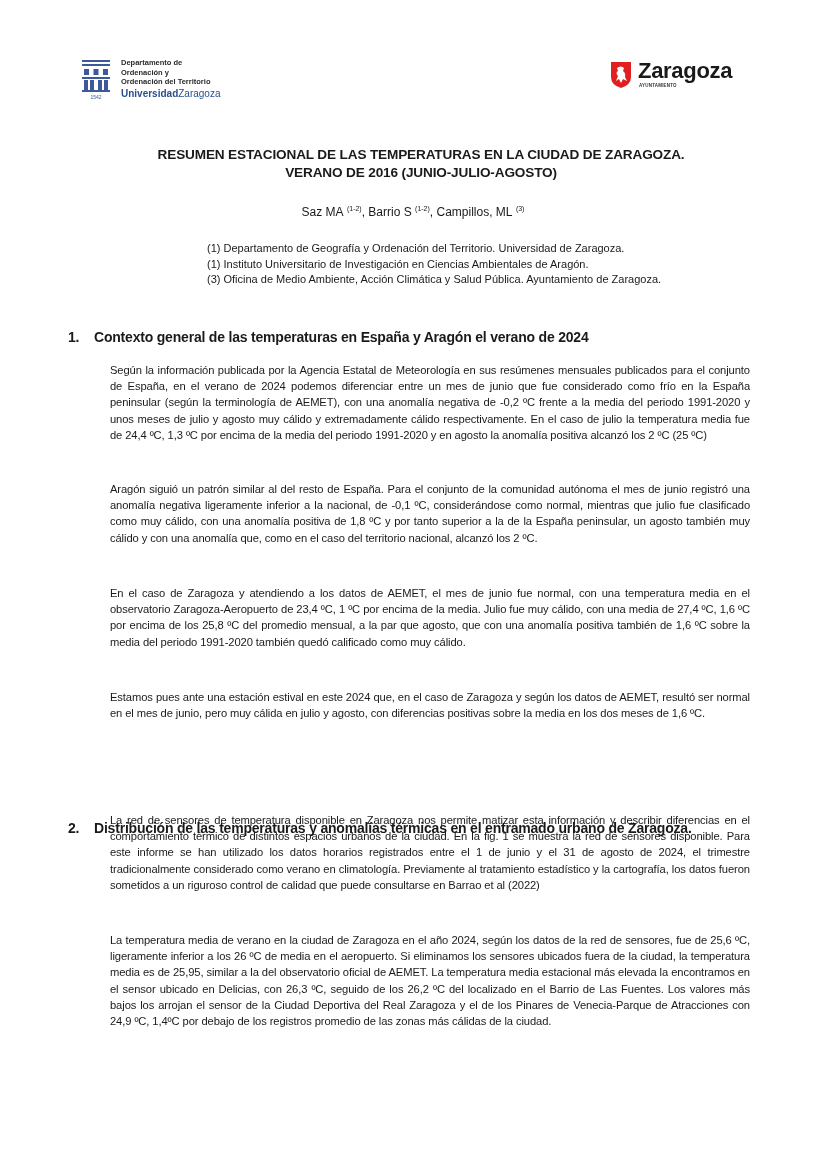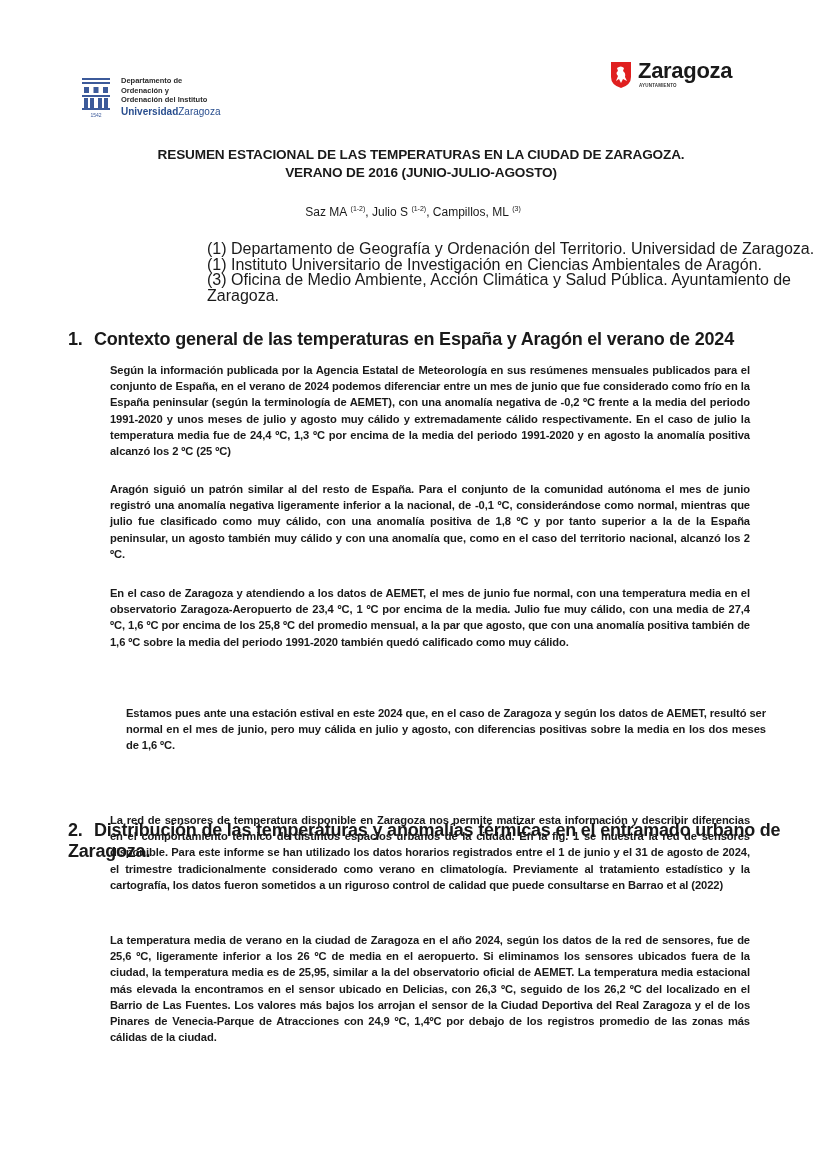--- a/index.html
+++ b/index.html
@@ -1,38 +1,38 @@
 <!DOCTYPE html>
 <html><head>
   <meta charset="utf-8">
   <style>
     html, body { margin: 0; padding: 0; background: #ffffff; }
     body {
       width: 826px; height: 1169px; position: relative; overflow: hidden;
       font-family: "Liberation Sans", sans-serif; color: #1a1a1a;
     }
     .header { position: absolute; top: 52px; left: 0; width: 826px; height: 50px; }
-    .uz-logo { position: absolute; left: 79px; top: 4px; width: 170px; height: 46px; margin-top: 18px; }
+    .uz-logo { position: absolute; left: 79px; top: 4px; width: 170px; height: 46px; }
     .uz-emblem { position: absolute; left: 0; top: 2px; width: 34px; height: 42px; }
     .uz-text { position: absolute; left: 42px; top: 2px; font-size: 7.5px; line-height: 9.5px; font-weight: bold; color: #2a2a2a; }
     .uz-univ { font-size: 10px; line-height: 13px; color: #2a4f8f; font-weight: bold; }
     .uz-univ span { font-weight: normal; }
     .zg-logo { position: absolute; left: 610px; top: 6px; width: 130px; height: 40px; }
     .zg-shield { position: absolute; left: 0; top: 3px; width: 22px; height: 28px; }
     .zg-name { position: absolute; left: 28px; top: 0px; font-size: 22px; font-weight: bold; color: #1a1a1a; letter-spacing: -0.3px; }
     .zg-sub { position: absolute; left: 29px; top: 25px; font-size: 4.5px; font-weight: bold; color: #333; letter-spacing: 0.2px; }
 
     .title { position: absolute; top: 146px; left: 8px; width: 826px; text-align: center; font-weight: bold; font-size: 13.6px; line-height: 18px; letter-spacing: -0.15px; }
     .authors { position: absolute; top: 205px; left: 0; width: 826px; text-align: center; font-size: 12px; }
     .authors sup { font-size: 7px; }
-    .affiliations { position: absolute; top: 241px; left: 207px; font-size: 16px; line-height: 15.6px; }
+    .affiliations { position: absolute; top: 241px; left: 207px; font-size: 11px; line-height: 15.6px; }
 
-    .section-head { position: absolute; left: 68px; font-weight: bold; font-size: 18px; letter-spacing: -0.2px; }
+    .section-head { position: absolute; left: 68px; font-weight: bold; font-size: 14px; letter-spacing: -0.2px; }
     .section-head .num { display: inline-block; width: 26px; }
-    .para { position: absolute; left: 110px; width: 640px; font-size: 11.2px; line-height: 16.2px; text-align: justify; letter-spacing: -0.1px; font-weight: bold; }
+    .para { position: absolute; left: 110px; width: 640px; font-size: 11.2px; line-height: 16.2px; text-align: justify; letter-spacing: -0.1px; }
   </style>
 </head>
 <body>
 
 <div class="header">
   <div class="uz-logo">
     <svg class="uz-emblem" viewBox="0 0 34 42">
       <rect x="3" y="2" width="28" height="2" fill="#3c5a9a"></rect>
       <rect x="3" y="6" width="28" height="2" fill="#3c5a9a"></rect>
       <rect x="5" y="11" width="5" height="6" fill="#3c5a9a"></rect>
@@ -42,57 +42,57 @@
       <rect x="5" y="22" width="4" height="10" fill="#3c5a9a"></rect>
       <rect x="11" y="22" width="4" height="10" fill="#3c5a9a"></rect>
       <rect x="19" y="22" width="4" height="10" fill="#3c5a9a"></rect>
       <rect x="25" y="22" width="4" height="10" fill="#3c5a9a"></rect>
       <rect x="3" y="32" width="28" height="2" fill="#3c5a9a"></rect>
       <text x="17" y="41" font-size="5" text-anchor="middle" fill="#3c5a9a">1542</text>
     </svg>
     <div class="uz-text">
       <div>Departamento de</div>
       <div>Ordenación y</div>
-      <div>Ordenación del Instituto</div>
+      <div>Ordenación del Territorio</div>
       <div class="uz-univ"><b>Universidad</b><span>Zaragoza</span></div>
     </div>
   </div>
 
   <div class="zg-logo">
     <svg class="zg-shield" viewBox="0 0 22 28">
       <path d="M1 1 H21 V16 Q21 24 11 27 Q1 24 1 16 Z" fill="#e02020"></path>
       <path d="M7 7 Q11 4 14 7 L13 10 Q16 12 15 16 L17 20 L13 18 L11 22 L9 18 L6 20 L8 15 Q5 12 8 10 Z" fill="#ffffff"></path>
     </svg>
     <div class="zg-name">Zaragoza</div>
     <div class="zg-sub">AYUNTAMIENTO</div>
   </div>
 </div>
 
 <div class="title">
   <div>RESUMEN ESTACIONAL DE LAS TEMPERATURAS EN LA CIUDAD DE ZARAGOZA.</div>
   <div>VERANO DE 2016 (JUNIO-JULIO-AGOSTO)</div>
 </div>
 
 <div class="authors">
-  <span>Saz MA</span>&nbsp;<sup>(1-2)</sup><span>, </span><span>Julio S</span>&nbsp;<sup>(1-2)</sup><span>, </span><span>Campillos, ML</span>&nbsp;<sup>(3)</sup>
+  <span>Saz MA</span>&nbsp;<sup>(1-2)</sup><span>, </span><span>Barrio S</span>&nbsp;<sup>(1-2)</sup><span>, </span><span>Campillos, ML</span>&nbsp;<sup>(3)</sup>
 </div>
 
 <div class="affiliations">
   <div>(1) Departamento de Geografía y Ordenación del Territorio. Universidad de Zaragoza.</div>
   <div>(1) Instituto Universitario de Investigación en Ciencias Ambientales de Aragón.</div>
   <div>(3) Oficina de Medio Ambiente, Acción Climática y Salud Pública. Ayuntamiento de Zaragoza.</div>
 </div>
 
 <div class="section-head" style="top:329px;">
   <span class="num">1.</span><span>Contexto general de las temperaturas en España y Aragón el verano de 2024</span>
 </div>
 
 <p class="para" style="top:362px; margin:0;">Según la información publicada por la Agencia Estatal de Meteorología en sus resúmenes mensuales publicados para el conjunto de España, en el verano de 2024 podemos diferenciar entre un mes de junio que fue considerado como frío en la España peninsular (según la terminología de AEMET), con una anomalía negativa de -0,2 ºC frente a la media del periodo 1991-2020 y unos meses de julio y agosto muy cálido y extremadamente cálido respectivamente. En el caso de julio la temperatura media fue de 24,4 ºC, 1,3 ºC por encima de la media del periodo 1991-2020 y en agosto la anomalía positiva alcanzó los 2 ºC (25 ºC)</p>
 <p class="para" style="top:481px; margin:0;">Aragón siguió un patrón similar al del resto de España. Para el conjunto de la comunidad autónoma el mes de junio registró una anomalía negativa ligeramente inferior a la nacional, de -0,1 ºC, considerándose como normal, mientras que julio fue clasificado como muy cálido, con una anomalía positiva de 1,8 ºC y por tanto superior a la de la España peninsular, un agosto también muy cálido y con una anomalía que, como en el caso del territorio nacional, alcanzó los 2 ºC.</p>
 <p class="para" style="top:585px; margin:0;">En el caso de Zaragoza y atendiendo a los datos de AEMET, el mes de junio fue normal, con una temperatura media en el observatorio Zaragoza-Aeropuerto de 23,4 ºC, 1 ºC por encima de la media. Julio fue muy cálido, con una media de 27,4 ºC, 1,6 ºC por encima de los 25,8 ºC del promedio mensual, a la par que agosto, que con una anomalía positiva también de 1,6 ºC sobre la media del periodo 1991-2020 también quedó calificado como muy cálido.</p>
-<p class="para" style="top:689px; margin:16px;">Estamos pues ante una estación estival en este 2024 que, en el caso de Zaragoza y según los datos de AEMET, resultó ser normal en el mes de junio, pero muy cálida en julio y agosto, con diferencias positivas sobre la media en los dos meses de 1,6 ºC.</p>
+<p class="para" style="top:689px; margin:0;">Estamos pues ante una estación estival en este 2024 que, en el caso de Zaragoza y según los datos de AEMET, resultó ser normal en el mes de junio, pero muy cálida en julio y agosto, con diferencias positivas sobre la media en los dos meses de 1,6 ºC.</p>
 
 <div class="section-head" style="top:820px;">
   <span class="num">2.</span><span>Distribución de las temperaturas y anomalías térmicas en el entramado urbano de Zaragoza.</span>
 </div>
 
 <p class="para" style="top:812px; margin:0;">La red de sensores de temperatura disponible en Zaragoza nos permite matizar esta información y describir diferencias en el comportamiento térmico de distintos espacios urbanos de la ciudad. En la fig. 1 se muestra la red de sensores disponible. Para este informe se han utilizado los datos horarios registrados entre el 1 de junio y el 31 de agosto de 2024, el trimestre tradicionalmente considerado como verano en climatología. Previamente al tratamiento estadístico y la cartografía, los datos fueron sometidos a un riguroso control de calidad que puede consultarse en Barrao et al (2022)</p>
 <p class="para" style="top:932px; margin:0;">La temperatura media de verano en la ciudad de Zaragoza en el año 2024, según los datos de la red de sensores, fue de 25,6 ºC, ligeramente inferior a los 26 ºC de media en el aeropuerto. Si eliminamos los sensores ubicados fuera de la ciudad, la temperatura media es de 25,95, similar a la del observatorio oficial de AEMET. La temperatura media estacional más elevada la encontramos en el sensor ubicado en Delicias, con 26,3 ºC, seguido de los 26,2 ºC del localizado en el Barrio de Las Fuentes. Los valores más bajos los arrojan el sensor de la Ciudad Deportiva del Real Zaragoza y el de los Pinares de Venecia-Parque de Atracciones con 24,9 ºC, 1,4ºC por debajo de los registros promedio de las zonas más cálidas de la ciudad.</p>
 
 </body></html>

